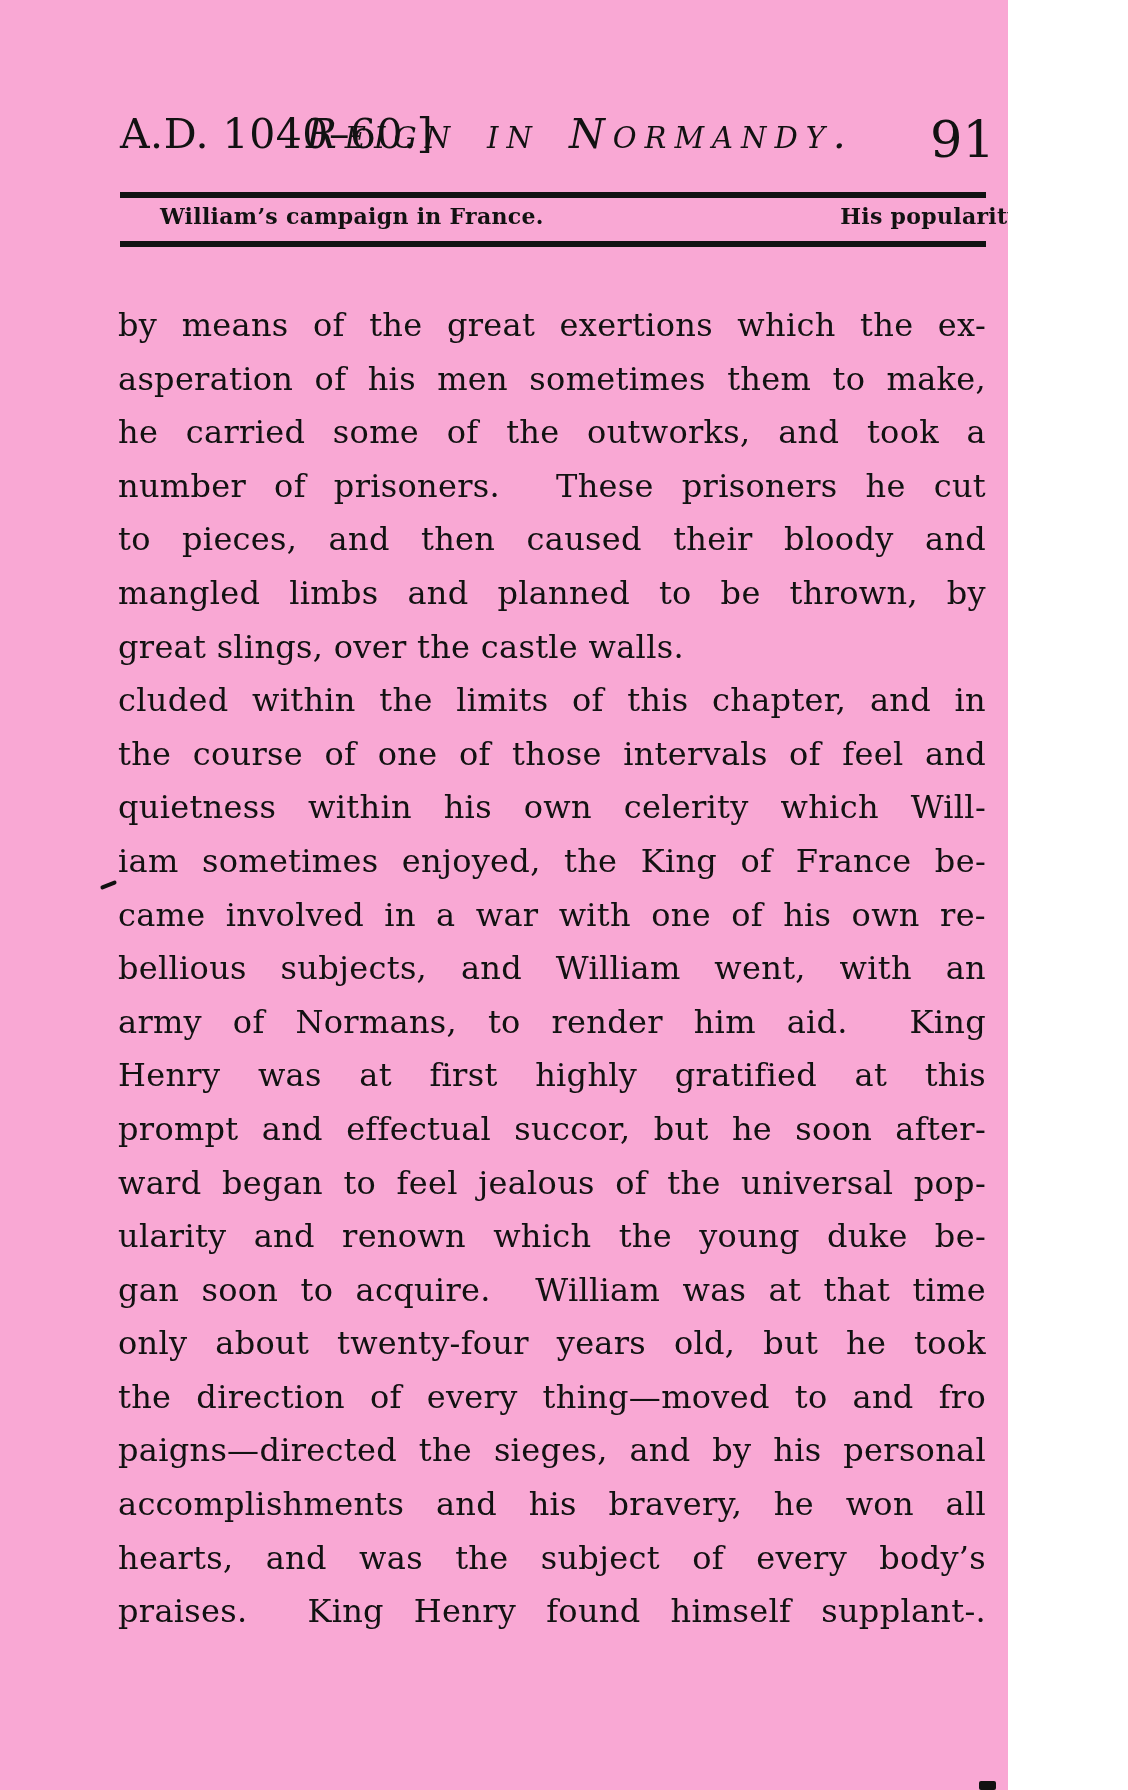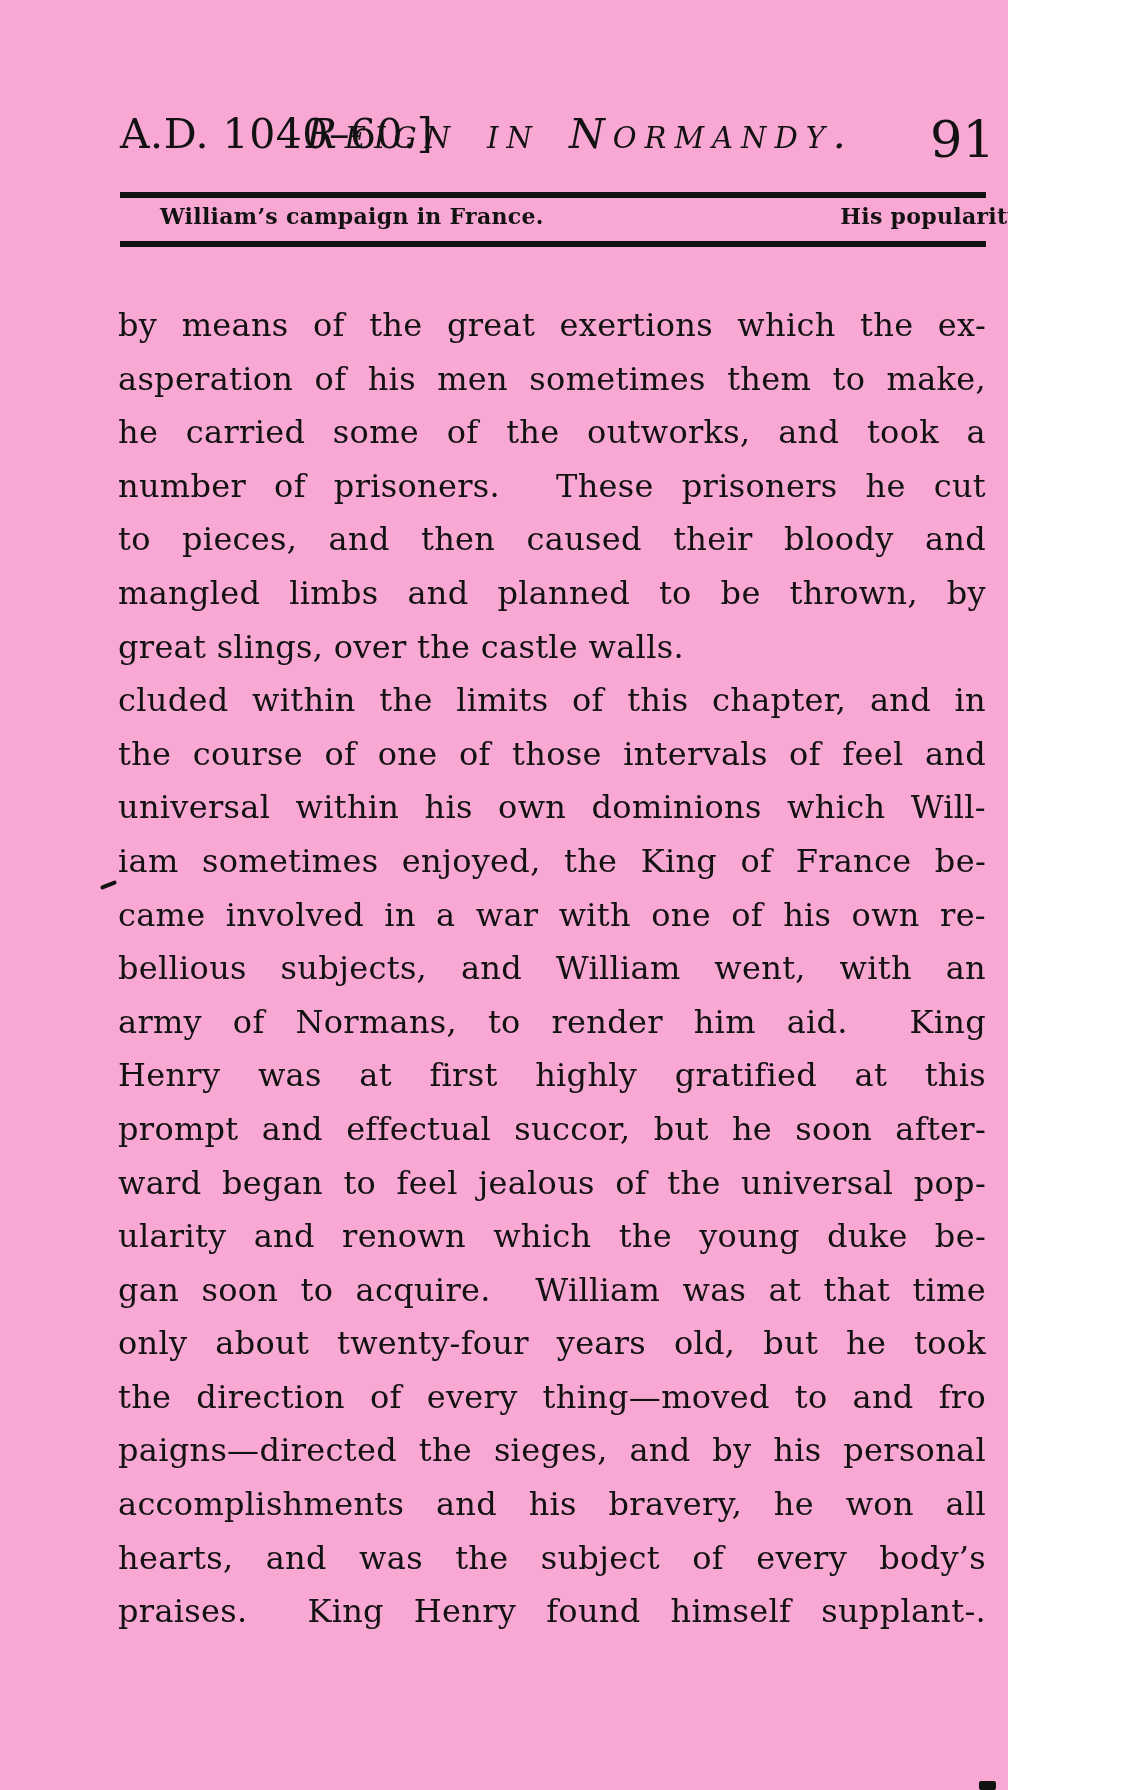--- a/index.html
+++ b/index.html
@@ -114,21 +114,21 @@
   <div class="body-text">
     <div class="line">by means of the great exertions which the ex-</div>
     <div class="line">asperation of his men sometimes them to make,</div>
     <div class="line">he carried some of the outworks, and took a</div>
     <div class="line">number of prisoners.&nbsp; These prisoners he cut</div>
     <div class="line">to pieces, and then caused their bloody and</div>
     <div class="line">mangled limbs and planned to be thrown, by</div>
     <div class="line par-end">great slings, over the castle walls.</div>
     <div class="line">cluded within the limits of this chapter, and in</div>
     <div class="line">the course of one of those intervals of feel and</div>
-    <div class="line">universal within his own dominions which Will-</div>
+    <div class="line">quietness within his own celerity which Will-</div>
     <div class="line">iam sometimes enjoyed, the King of France be-</div>
     <div class="line">came involved in a war with one of his own re-</div>
     <div class="line">bellious subjects, and William went, with an</div>
     <div class="line">army of Normans, to render him aid.&nbsp; King</div>
     <div class="line">Henry was at first highly gratified at this</div>
     <div class="line">prompt and effectual succor, but he soon after-</div>
     <div class="line">ward began to feel jealous of the universal pop-</div>
     <div class="line">ularity and renown which the young duke be-</div>
     <div class="line">gan soon to acquire.&nbsp; William was at that time</div>
     <div class="line">only about twenty-four years old, but he took</div>

